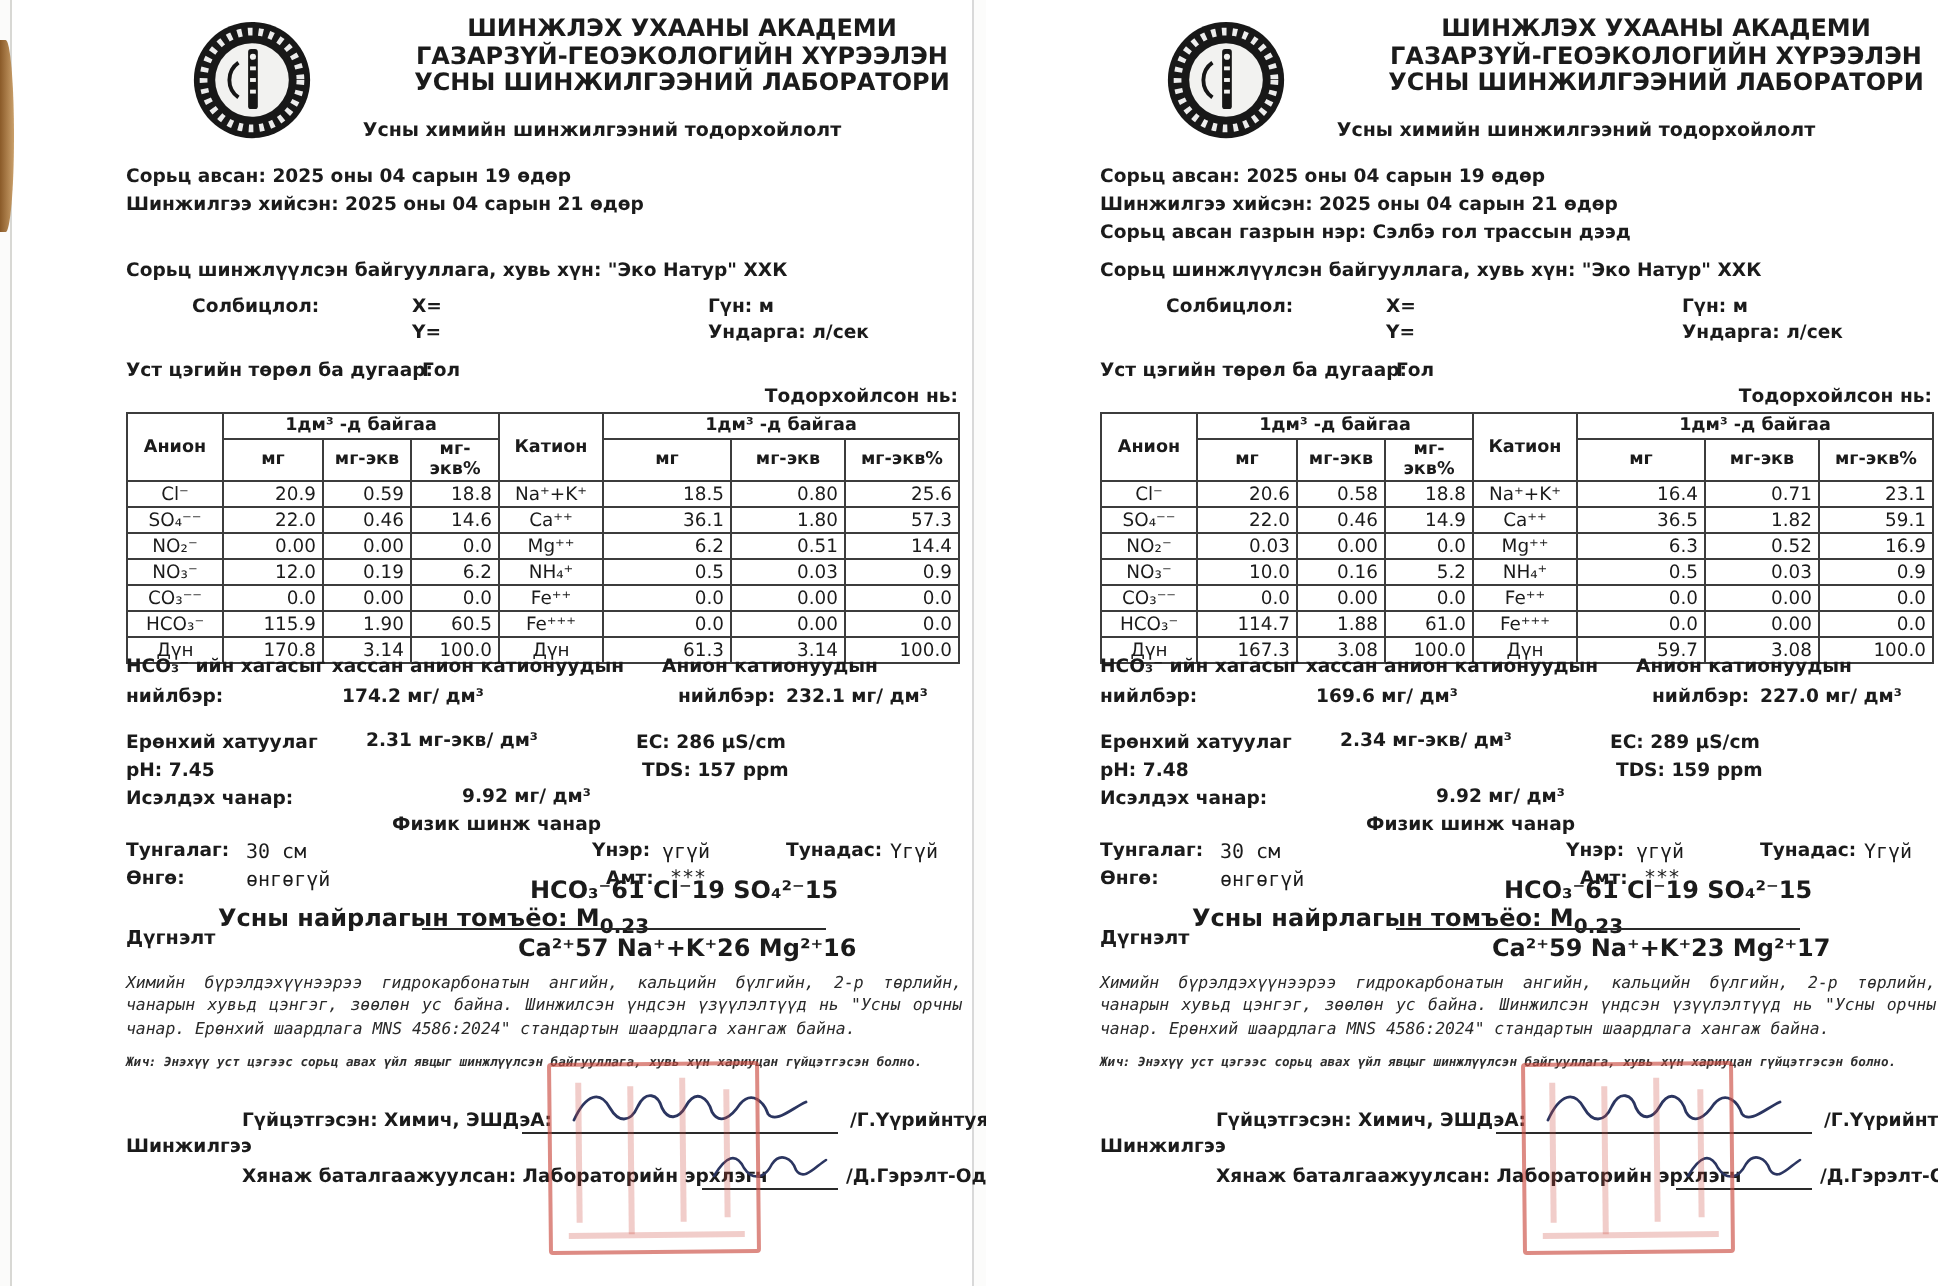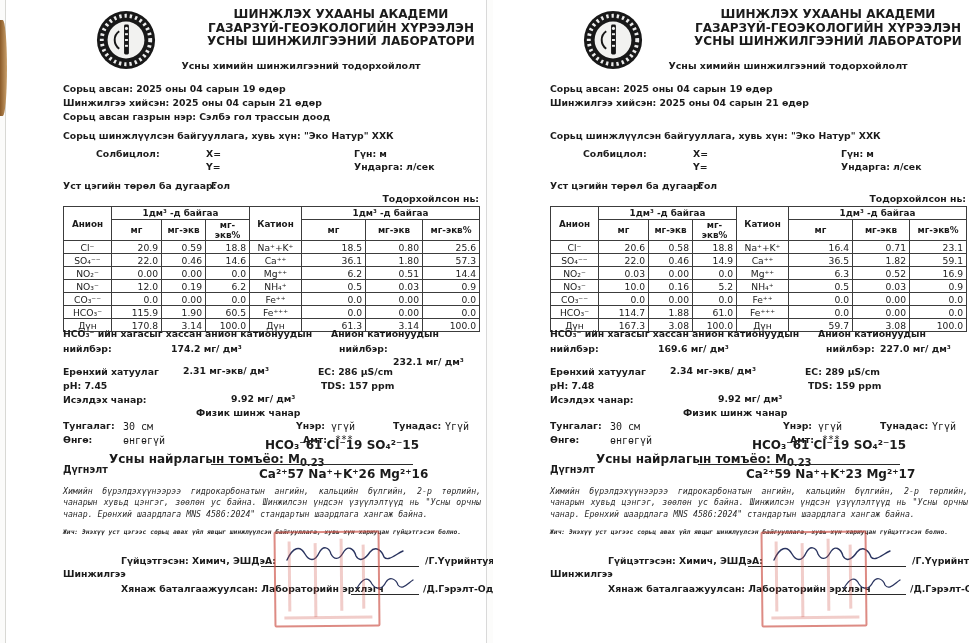--- a/index.html
+++ b/index.html
@@ -88,21 +88,20 @@
       <div>ШИНЖЛЭХ УХААНЫ АКАДЕМИ</div>
       <div>ГАЗАРЗҮЙ-ГЕОЭКОЛОГИЙН ХҮРЭЭЛЭН</div>
       <div>УСНЫ ШИНЖИЛГЭЭНИЙ ЛАБОРАТОРИ</div>
     </div>
     <div class="subtitle">Усны химийн шинжилгээний тодорхойлолт</div>
 
     <div class="content">
       <div class="info1">
         <div>Сорьц авсан: 2025 оны 04 сарын 19 өдөр</div>
         <div>Шинжилгээ хийсэн: 2025 оны 04 сарын  21 өдөр</div>
-        <div>Сорьц авсан газрын нэр: Сэлбэ гол трассын доод</div>
       </div>
       <div class="client">Сорьц шинжлүүлсэн байгууллага, хувь хүн: "Эко Натур" ХХК</div>
 
       <div class="coords">
         <span class="abs" style="left:0;top:0">Солбицлол:</span>
         <span class="abs" style="left:110px;top:0">X=</span>
         <span class="abs" style="left:110px;top:13px">Y=</span>
         <span class="abs" style="left:258px;top:0">Гүн:  м</span>
         <span class="abs" style="left:258px;top:13px">Ундарга:  л/сек</span>
       </div>
@@ -213,21 +212,21 @@
           </tr>
         </tbody>
       </table>
 
       <div class="summary">
         <span class="abs" style="left:0;top:0">HCO₃⁻ ийн хагасыг хассан анион катионуудын</span>
         <span class="abs" style="left:268px;top:0">Анион катионуудын</span>
         <span class="abs" style="left:0;top:15px">нийлбэр:</span>
         <span class="abs" style="left:108px;top:15px">174.2 мг/ дм³</span>
         <span class="abs" style="left:276px;top:15px">нийлбэр:</span>
-        <span class="abs" style="left:330px;top:28px">232.1 мг/ дм³</span>
+        <span class="abs" style="left:330px;top:15px">232.1 мг/ дм³</span>
         <span class="abs" style="left:0;top:38px">Ерөнхий хатуулаг</span>
         <span class="abs" style="left:120px;top:37px">2.31 мг-экв/ дм³</span>
         <span class="abs" style="left:255px;top:38px">EC: 286 µS/cm</span>
         <span class="abs" style="left:0;top:52px">pH: 7.45</span>
         <span class="abs" style="left:258px;top:52px">TDS: 157 ppm</span>
         <span class="abs" style="left:0;top:66px">Исэлдэх чанар:</span>
         <span class="abs" style="left:168px;top:65px">9.92 мг/ дм³</span>
         <span class="abs physical" style="left:133px;top:79px">Физик шинж чанар</span>
         <span class="abs" style="left:0;top:92px">Тунгалаг:</span>
         <span class="abs mono" style="left:60px;top:93px">30 см</span>
@@ -299,20 +298,21 @@
       <div>ШИНЖЛЭХ УХААНЫ АКАДЕМИ</div>
       <div>ГАЗАРЗҮЙ-ГЕОЭКОЛОГИЙН ХҮРЭЭЛЭН</div>
       <div>УСНЫ ШИНЖИЛГЭЭНИЙ ЛАБОРАТОРИ</div>
     </div>
     <div class="subtitle">Усны химийн шинжилгээний тодорхойлолт</div>
 
     <div class="content">
       <div class="info1">
         <div>Сорьц авсан: 2025 оны 04 сарын 19 өдөр</div>
         <div>Шинжилгээ хийсэн: 2025 оны 04 сарын  21 өдөр</div>
+        <div>Сорьц авсан газрын нэр: Сэлбэ гол трассын дээд</div>
       </div>
       <div class="client">Сорьц шинжлүүлсэн байгууллага, хувь хүн: "Эко Натур" ХХК</div>
 
       <div class="coords">
         <span class="abs" style="left:0;top:0">Солбицлол:</span>
         <span class="abs" style="left:110px;top:0">X=</span>
         <span class="abs" style="left:110px;top:13px">Y=</span>
         <span class="abs" style="left:258px;top:0">Гүн:  м</span>
         <span class="abs" style="left:258px;top:13px">Ундарга:  л/сек</span>
       </div>

